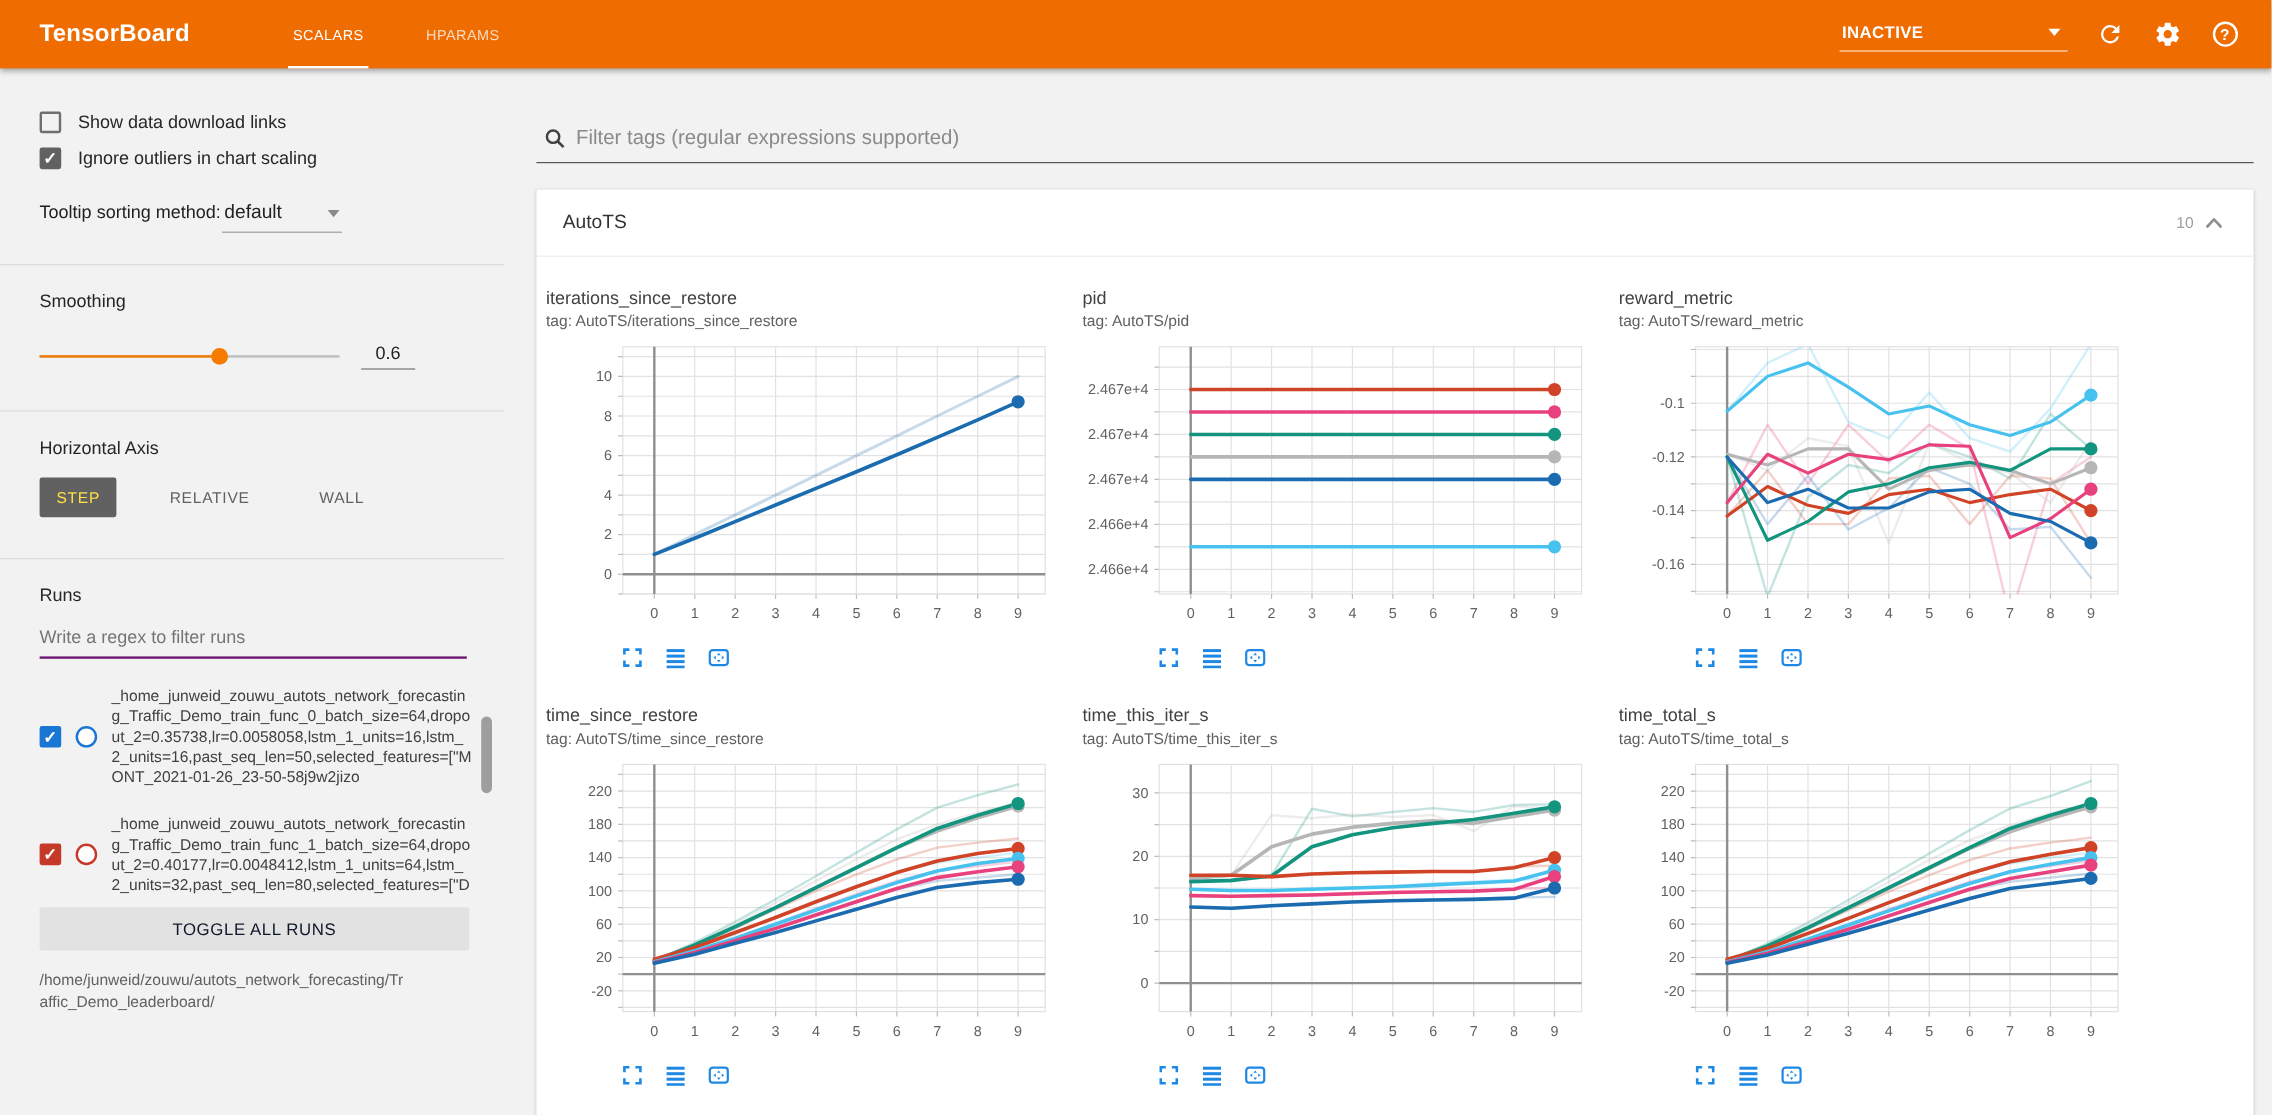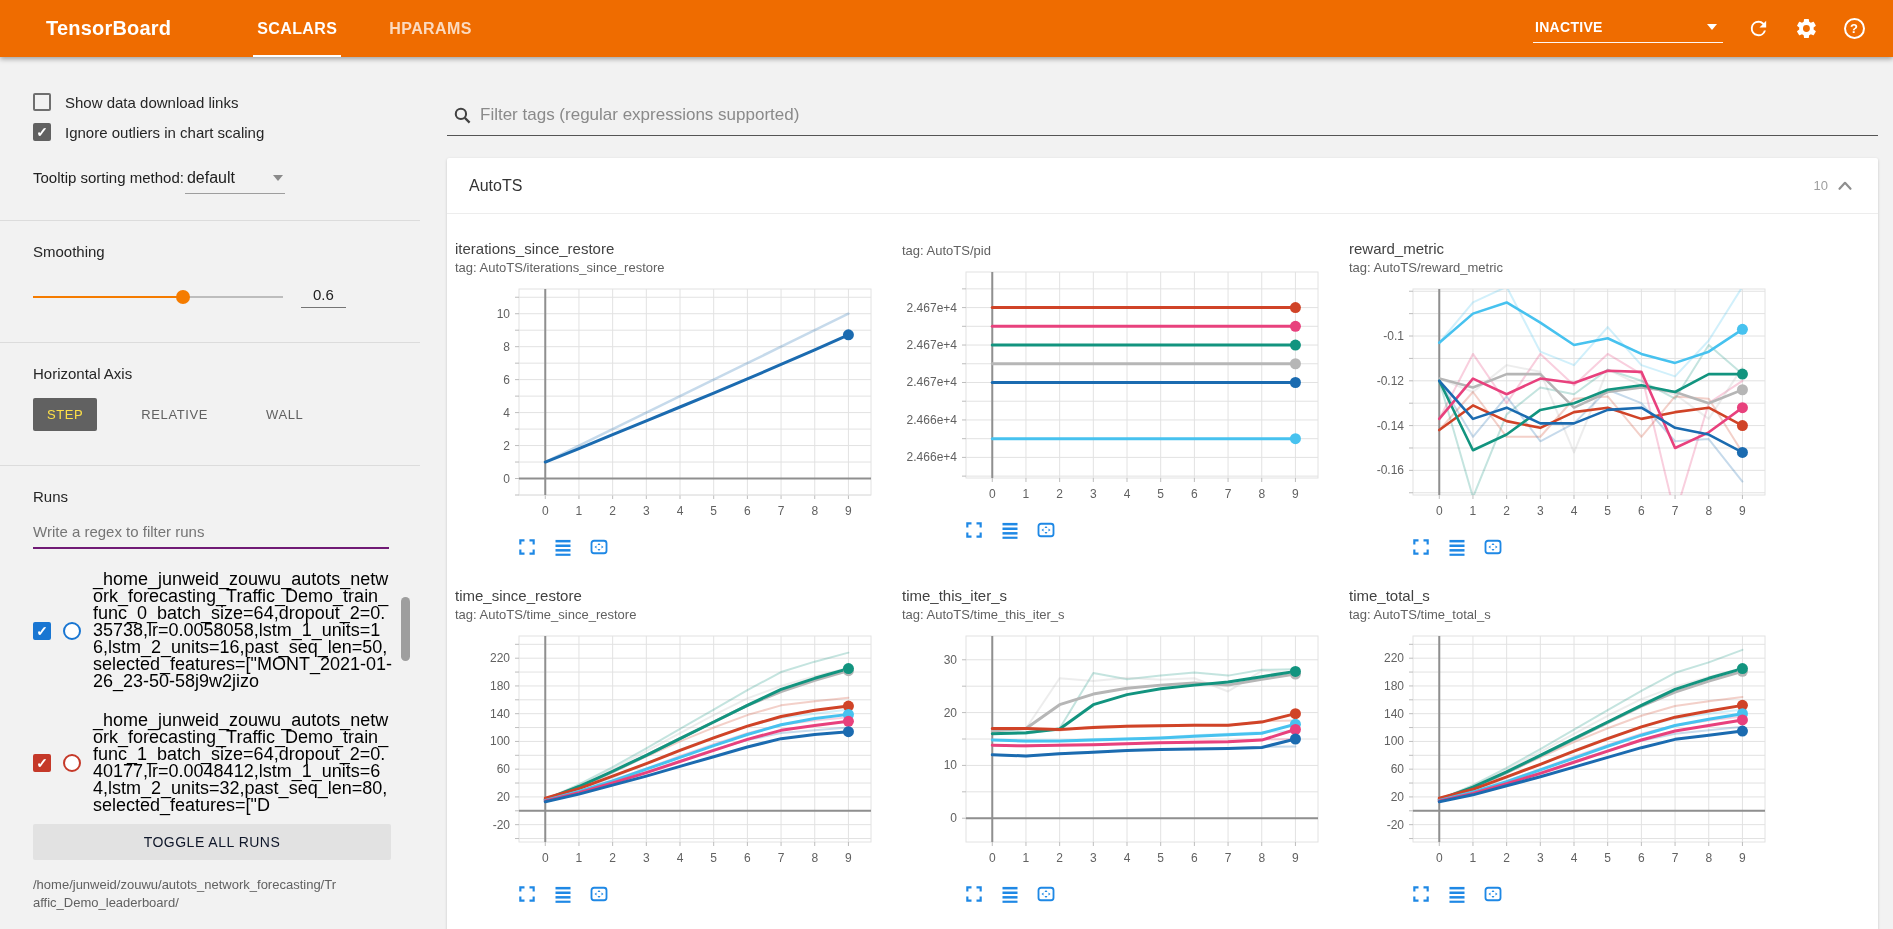--- a/index.html
+++ b/index.html
@@ -3,23 +3,23 @@
 <meta charset="utf-8">
 <style>
   * { box-sizing: border-box; margin: 0; padding: 0; }
   html,body { width:1893px; height:929px; overflow:hidden; background:#f2f2f2;
     font-family:"Liberation Sans", sans-serif; }
   .app { width:1893px; height:929px; display:flex; flex-direction:column; }
 
   
   .header { height:57px; background:#ef6c00; display:flex; align-items:stretch;
     color:#fff; flex:0 0 57px; box-shadow:0 2px 5px rgba(0,0,0,.35); position:relative; z-index:5;}
-  .logo { font-size:20px; font-weight:bold; letter-spacing:.2px; align-self:center; margin:0 60px 0 46px;}
+  .logo { font-size:20px; font-weight:bold; letter-spacing:.2px; align-self:center; margin:0 60px 0 33px;}
   .tabs { display:flex; }
-  .tab { display:flex; align-items:center; padding:0 26px; font-size:16px; font-weight:bold;
+  .tab { display:flex; align-items:center; padding:0 26px; font-size:12px; font-weight:normal;
     letter-spacing:.4px; color:rgba(255,255,255,.75); cursor:pointer; position:relative;}
   .tab.active { color:#fff; }
   .tab.active:after { content:""; position:absolute; left:22px; right:22px; bottom:0; height:2px; background:#fff;}
   .header-right { margin-left:auto; display:flex; align-items:center; gap:22px; padding-right:26px;}
   .status-select { width:190px; border-bottom:1px solid rgba(255,255,255,.95); display:flex;
     align-items:center; justify-content:space-between; padding:4px 6px 7px 2px; font-size:14px;
     font-weight:bold; letter-spacing:.3px; cursor:pointer;}
   .caret-down-white { width:0; height:0; border-left:5px solid transparent; border-right:5px solid transparent;
     border-top:6px solid #fff; }
   .hicon { width:26px; height:26px; display:flex; align-items:center; justify-content:center; cursor:pointer;}
@@ -54,21 +54,21 @@
     background:#f57c00; border-radius:50%;}
   .slider-value { font-size:15px; color:#212121; border-bottom:1px solid #757575; padding:0 12px 4px 12px;}
   .axis-btns { display:flex; align-items:center; gap:30px; margin-top:16px;}
   .axis-btn { font-size:13px; letter-spacing:.6px; color:#616161; padding:9px 14px; cursor:pointer; border-radius:2px;}
   .axis-btn.active { background:#616161; color:#fde047; }
   .regex-input { margin-top:18px; border-bottom:2px solid #701a75; padding-bottom:7px; width:356px;
     font-size:15px; color:#757575; cursor:text;}
   .run-row { display:flex; align-items:center; gap:12px; margin-top:22px;}
   .radio { width:18px; height:18px; border-radius:50%; border:2px solid; flex:0 0 18px; background:#fff; cursor:pointer;}
   .radio.blue { border-color:#1976d2; } .radio.red { border-color:#c53929; }
-  .run-name { font-size:18px; line-height:17px; color:#000000; width:300px; word-break:break-all; cursor:pointer;}
+  .run-name { font-size:13px; line-height:17px; color:#404040; width:300px; word-break:break-all; cursor:pointer;}
   .toggle-all { margin-top:10px; width:358px; background:#e2e2e2; color:#0f172a; font-size:14px;
     letter-spacing:.5px; text-align:center; padding:10px 0; border-radius:2px; cursor:pointer;}
   .runs-path { margin-top:16px; font-size:13px; line-height:18px; color:#616161; width:310px; word-break:break-all;}
   .side-scrollbar { position:absolute; right:10px; top:540px; width:9px; height:64px; background:#9e9e9e;
     border-radius:5px; cursor:grab;}
 
   
   .main { flex:1; padding:48px 15px 12px 27px; min-width:0; }
   .search-row { display:flex; align-items:center; gap:8px; border-bottom:1px solid #555; padding:0 2px 10px 6px;}
   .search-row input { border:none; outline:none; background:transparent; flex:1; font-size:17px; color:#424242;
@@ -306,20 +306,21 @@
                   </g>
                 </svg>
               <svg class="act-icon" viewBox="0 0 24 24">
                   <rect x="3" y="4.5" width="18" height="15" rx="3" fill="none" stroke="#1e88e5" stroke-width="2.2"></rect>
                   <path fill="#1e88e5" d="M12 7.2l1.8 2.4h-3.6z M12 16.8l-1.8-2.4h3.6z M6.6 12l2.4-1.8v3.6z M17.4 12l-2.4 1.8v-3.6z"></path>
                 </svg>
             </div>
           </div>
 
           <div class="chart-block">
+            <div class="chart-title">pid</div>
             <div class="chart-tag">tag: AutoTS/pid</div>
             <svg width="424" height="240">
                 <clipPath id="clip1">
                   <rect x="64" y="4" width="352" height="206"></rect>
                 </clipPath>
                 <rect x="64" y="4" width="352" height="206" fill="none" stroke="#e2e2e2"></rect>
                 <line x1="90.27368421052631" y1="4" x2="90.27368421052631" y2="210" stroke="#e2e2e2"></line>
                 <line x1="90.27368421052631" y1="210" x2="90.27368421052631" y2="214" stroke="#bdbdbd"></line>
                 <text x="90.27368421052631" y="230" text-anchor="middle" class="tick">0</text>
                 <line x1="123.95789473684212" y1="4" x2="123.95789473684212" y2="210" stroke="#e2e2e2"></line>

